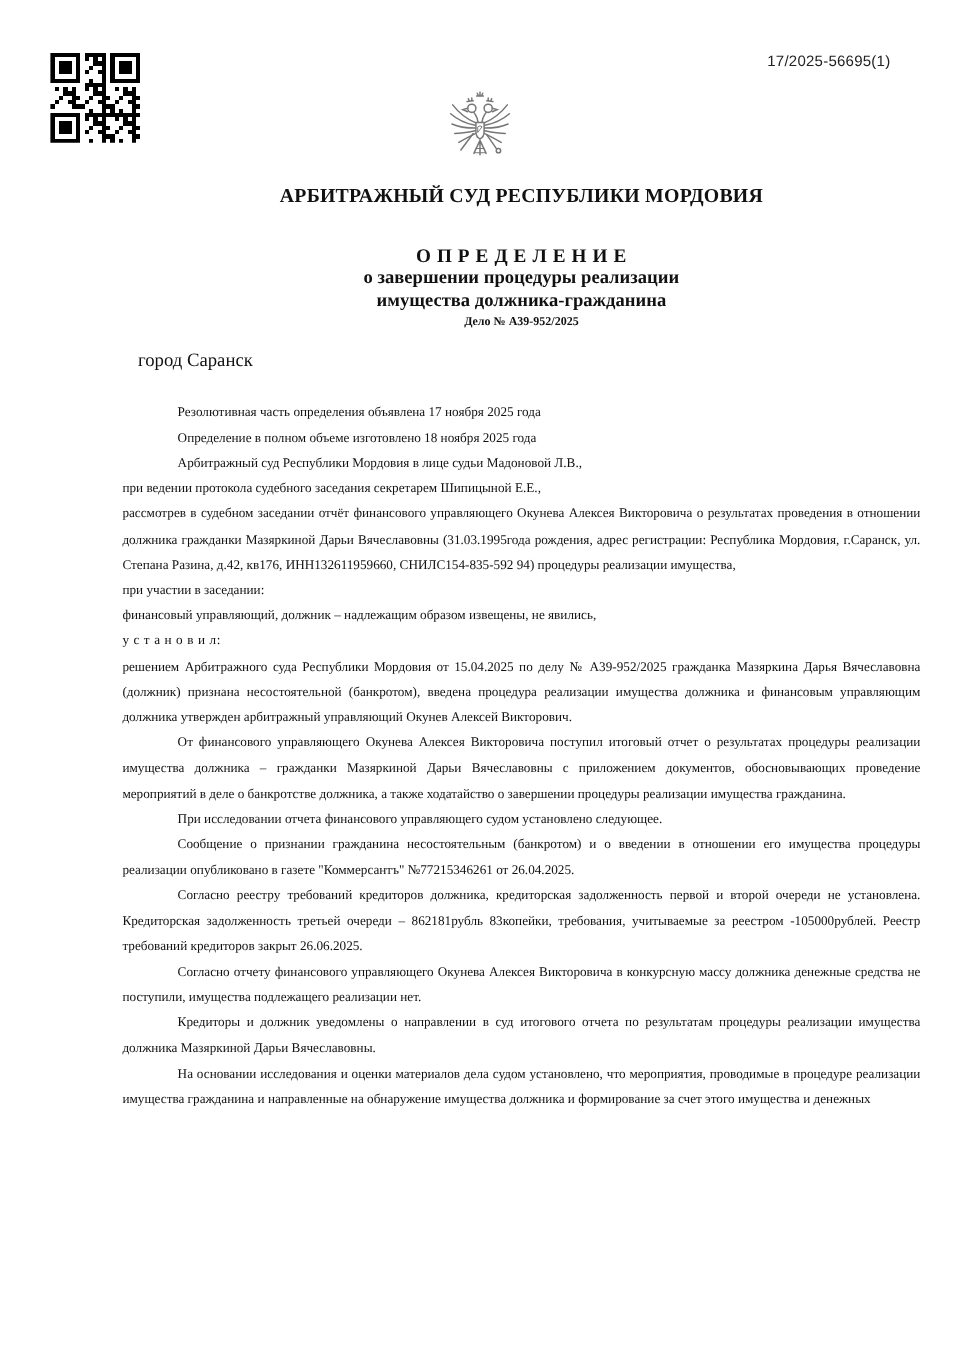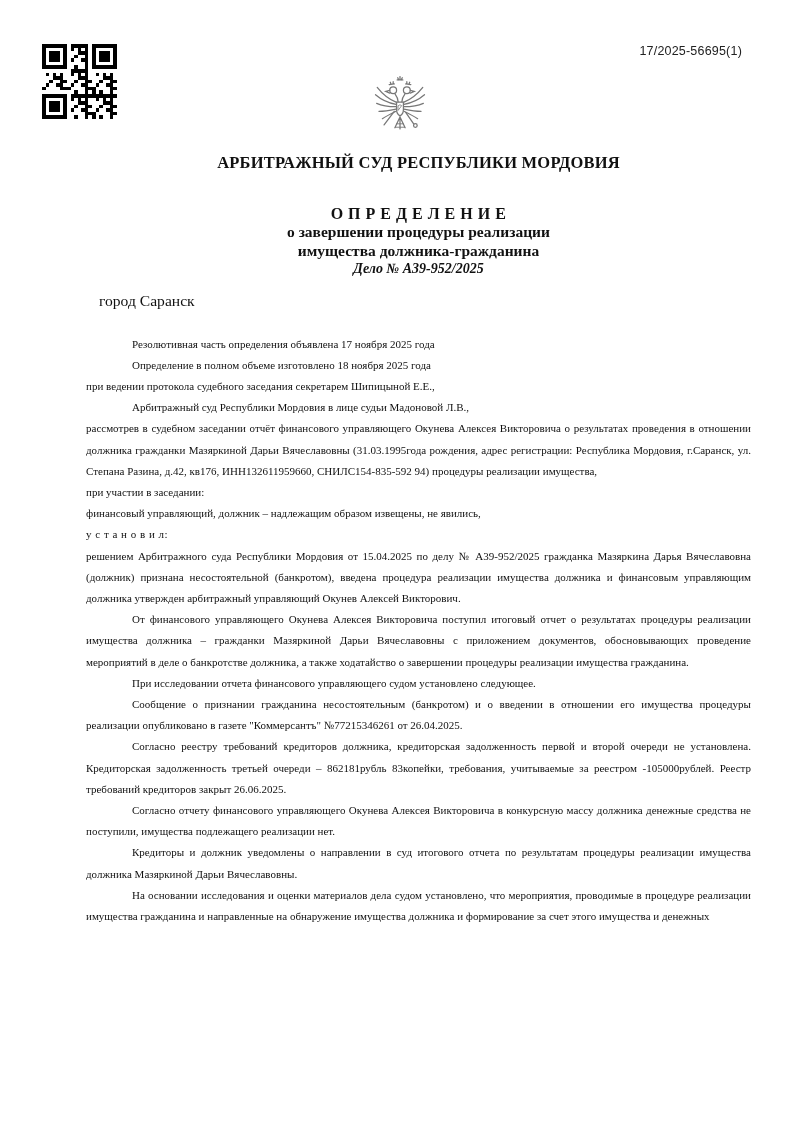--- a/index.html
+++ b/index.html
@@ -13,30 +13,30 @@
   .qr{position:absolute;left:42px;top:44px;width:75px;height:75px;}
   .docnum{
     position:absolute;right:58px;top:44px;
     font-family:"Liberation Sans", sans-serif;font-size:12.5px;color:#222;
     letter-spacing:0.2px;
   }
   .emblem-wrap{position:absolute;left:0;top:76px;width:800px;text-align:center;}
   .emblem-wrap svg{display:inline-block;}
 
   .content{
-    position:absolute;left:86px;top:153px;width:665px;
+    position:absolute;left:102px;top:153px;width:665px;
   }
   .court-name{
     text-align:center;font-weight:bold;font-size:16.5px;letter-spacing:0.2px;
     margin:0 0 0 0;
   }
   .title-block{margin-top:32px;text-align:center;font-weight:bold;}
   .doc-type{font-size:16px;margin:0;letter-spacing:0.5px;}
   .doc-sub{font-size:15.5px;margin:0;line-height:18.5px;}
-  .case-num{font-size:14px;margin:0;line-height:18.5px;font-style:italic;}
+  .case-num{font-size:10px;margin:0;line-height:18.5px;}
 
   .place-date{
     display:flex;justify-content:space-between;align-items:baseline;
     margin-top:13px;font-size:15.6px;
   }
   .place{padding-left:13px;}
   .date{padding-right:88px;}
 
   .body-text{margin-top:24px;font-size:11px;line-height:21.2px;}
   .para{margin:0;}
@@ -239,22 +239,22 @@
       <p class="case-num">Дело № А39-952/2025</p>
     </div>
 
     <div class="place-date">
       <span class="place">город Саранск</span>
     </div>
 
     <div class="body-text">
         <p class="para indent">Резолютивная часть определения объявлена 17 ноября 2025 года</p>
         <p class="para indent">Определение в полном объеме изготовлено 18 ноября 2025 года</p>
+        <p class="para indent">Арбитражный суд Республики Мордовия в лице судьи Мадоновой Л.В.,</p>
         <p class="para flush">при ведении протокола судебного заседания секретарем Шипицыной Е.Е.,</p>
-        <p class="para indent">Арбитражный суд Республики Мордовия в лице судьи Мадоновой Л.В.,</p>
         <p class="para flush justify">рассмотрев в судебном заседании отчёт финансового управляющего Окунева Алексея Викторовича о результатах проведения в отношении должника гражданки Мазяркиной Дарьи Вячеславовны (31.03.1995года рождения,  адрес регистрации: Республика Мордовия, г.Саранск, ул. Степана Разина, д.42, кв176, ИНН132611959660, СНИЛС154-835-592 94) процедуры реализации имущества,</p>
         <p class="para flush">при участии в заседании:</p>
         <p class="para flush">финансовый управляющий, должник – надлежащим образом извещены, не явились,</p>
         <p class="para center">у с т а н о в и л:</p>
         <p class="para flush justify">решением Арбитражного суда Республики Мордовия от 15.04.2025 по делу № А39-952/2025 гражданка Мазяркина Дарья Вячеславовна (должник) признана несостоятельной (банкротом), введена процедура реализации имущества должника и финансовым управляющим должника утвержден арбитражный управляющий Окунев Алексей Викторович.</p>
         <p class="para indent justify">От финансового управляющего Окунева Алексея Викторовича поступил итоговый отчет о результатах процедуры реализации имущества должника – гражданки Мазяркиной Дарьи Вячеславовны с приложением документов, обосновывающих проведение мероприятий в деле о банкротстве должника, а также ходатайство о завершении процедуры реализации имущества гражданина.</p>
         <p class="para indent justify">При исследовании отчета финансового управляющего судом установлено следующее.</p>
         <p class="para indent justify">Сообщение о признании гражданина несостоятельным (банкротом) и о введении в отношении его имущества процедуры реализации опубликовано в газете "Коммерсантъ" №77215346261 от 26.04.2025.</p>
         <p class="para indent justify">Согласно реестру требований кредиторов должника, кредиторская задолженность первой и второй очереди не установлена. Кредиторская задолженность третьей очереди – 862181рубль 83копейки, требования, учитываемые за реестром -105000рублей. Реестр требований кредиторов закрыт 26.06.2025.</p>
         <p class="para indent justify">Согласно отчету финансового управляющего Окунева Алексея Викторовича в конкурсную массу должника денежные средства не поступили, имущества подлежащего реализации нет.</p>

